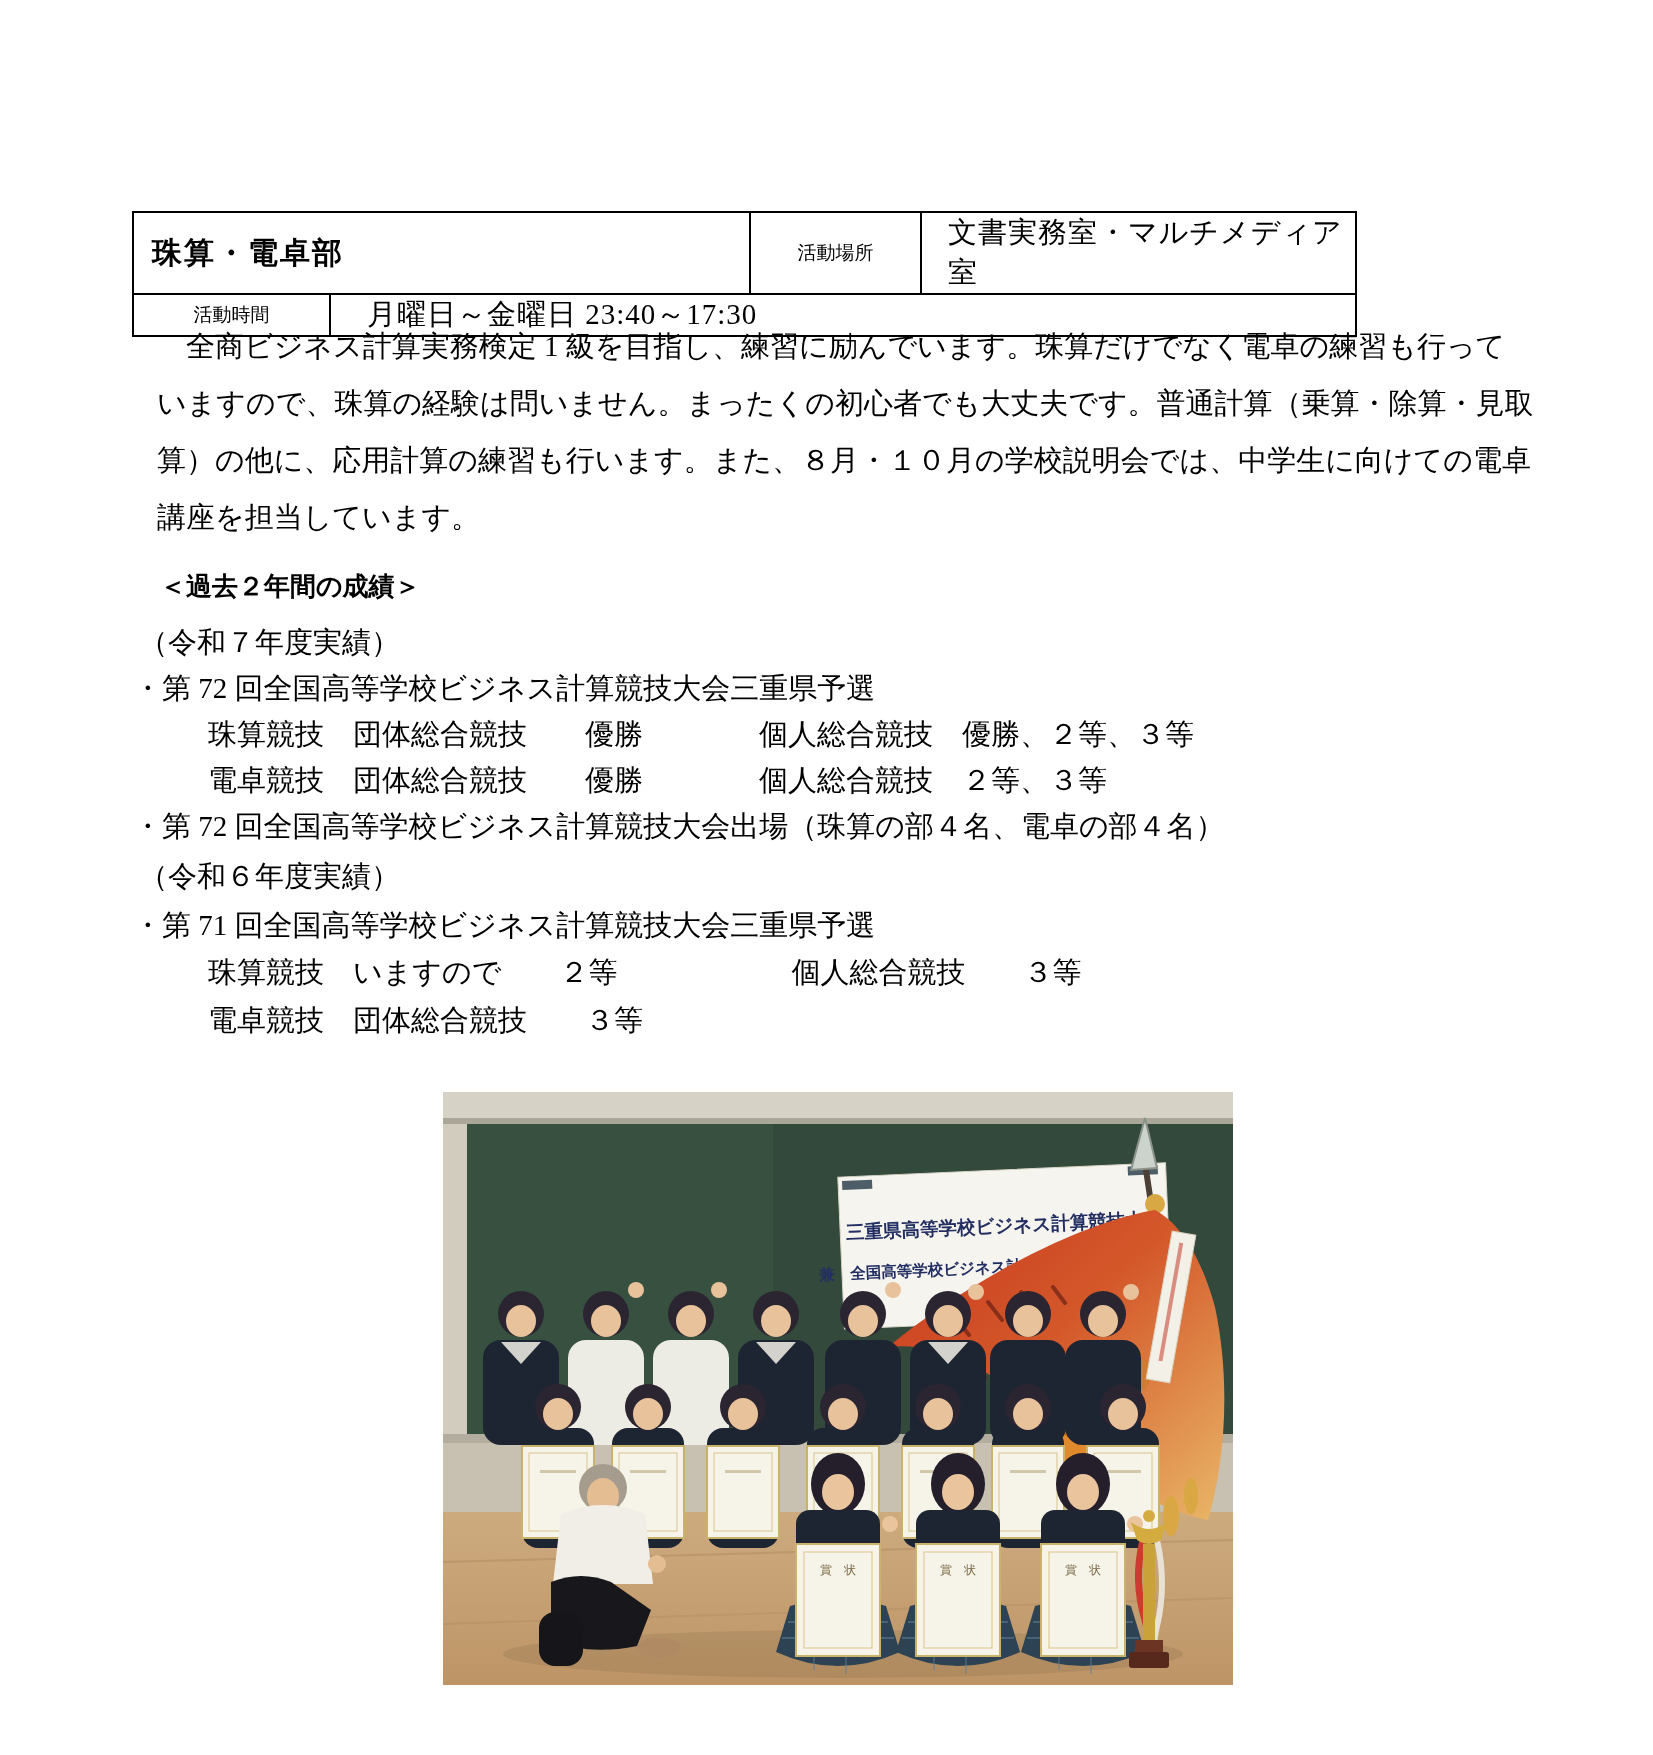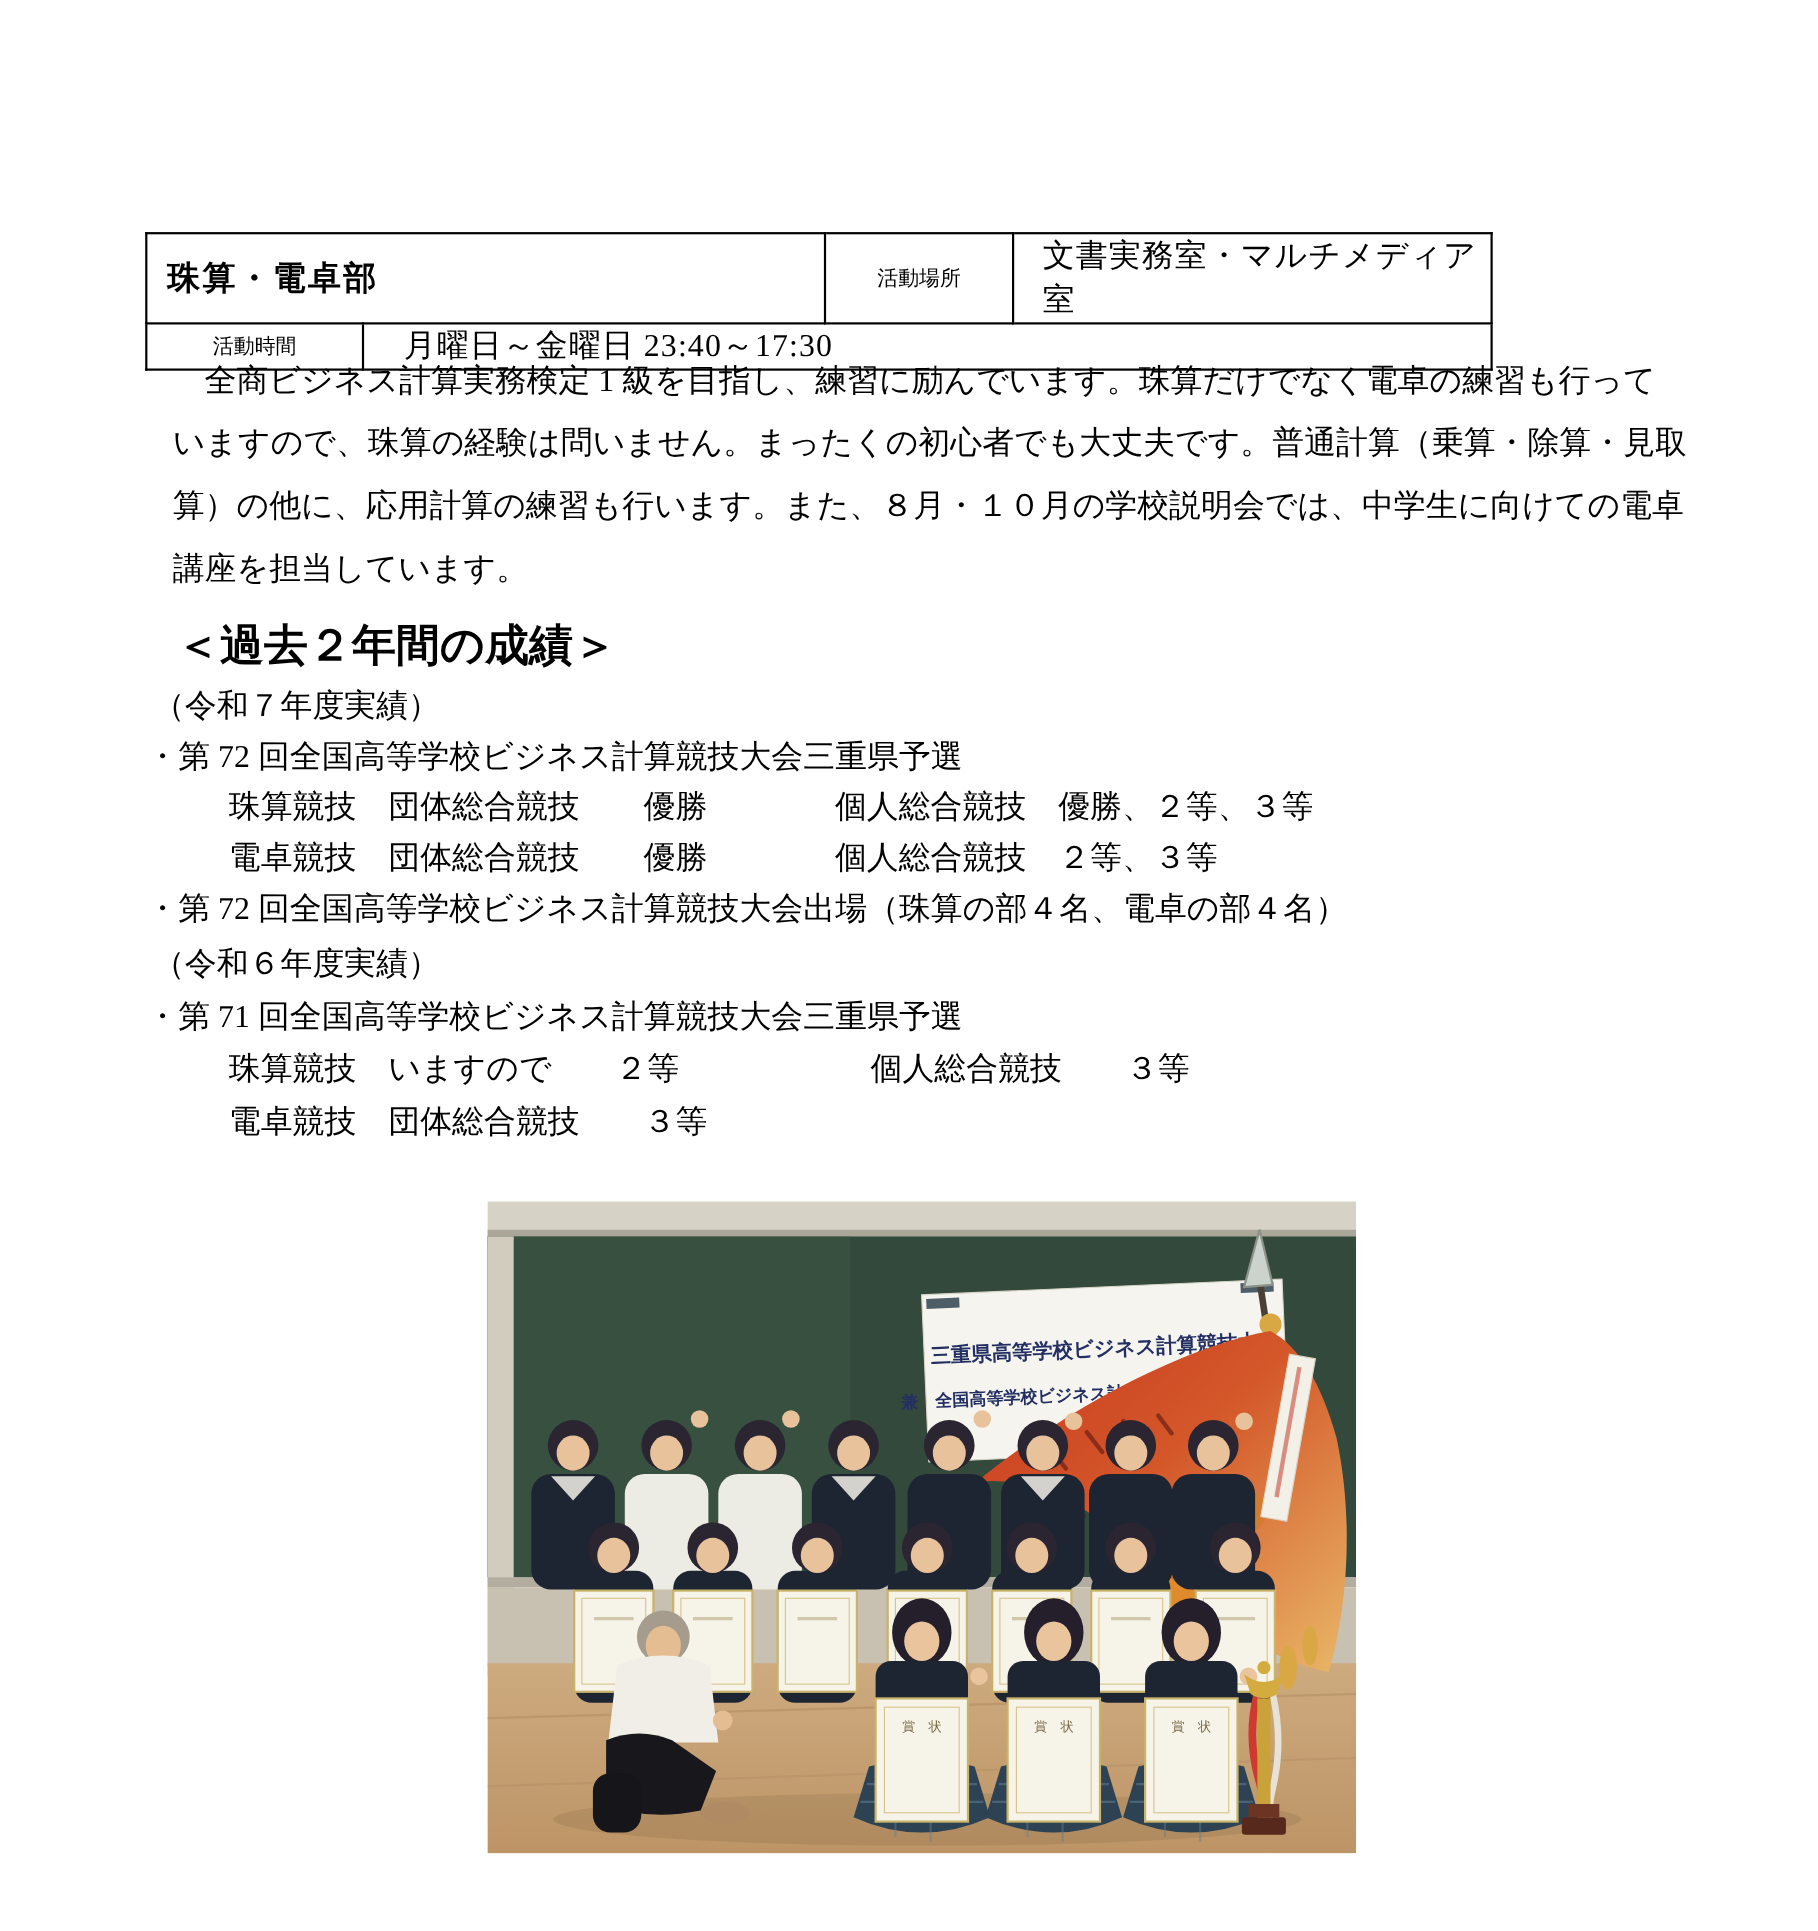--- a/index.html
+++ b/index.html
@@ -11,21 +11,21 @@
   table.info{position:absolute;left:132px;top:211px;border-collapse:collapse;table-layout:fixed;padding-left:12px;}
   table.info td{border:2px solid #000;padding:0;vertical-align:middle;overflow:hidden;}
   .club-name{font-family:"Liberation Sans", sans-serif;font-weight:700;font-size:30px;
              padding-left:18px !important;letter-spacing:2px;}
   .cell-label{font-family:"Liberation Sans", sans-serif;font-size:19px;text-align:center;}
   .cell-value{font-size:29px;padding-left:26px !important;letter-spacing:1px;}
   .cell-time{font-size:29px;padding-left:36px !important;letter-spacing:1px;}
 
   
   .line{position:absolute;white-space:pre;font-size:29px;line-height:41px;}
-  .heading{font-weight:700;font-size:40px;}
+  .heading{font-weight:700;font-size:26px;}
 
   
   .photo{position:absolute;left:443px;top:1092px;width:790px;height:593px;overflow:hidden;}
   .photo svg{display:block;}
   .banner-text{font-family:"Liberation Sans", sans-serif;font-weight:700;}
   .cert-title{font-family:"Liberation Serif", serif;}
 </style>
 </head>
 <body>
 

